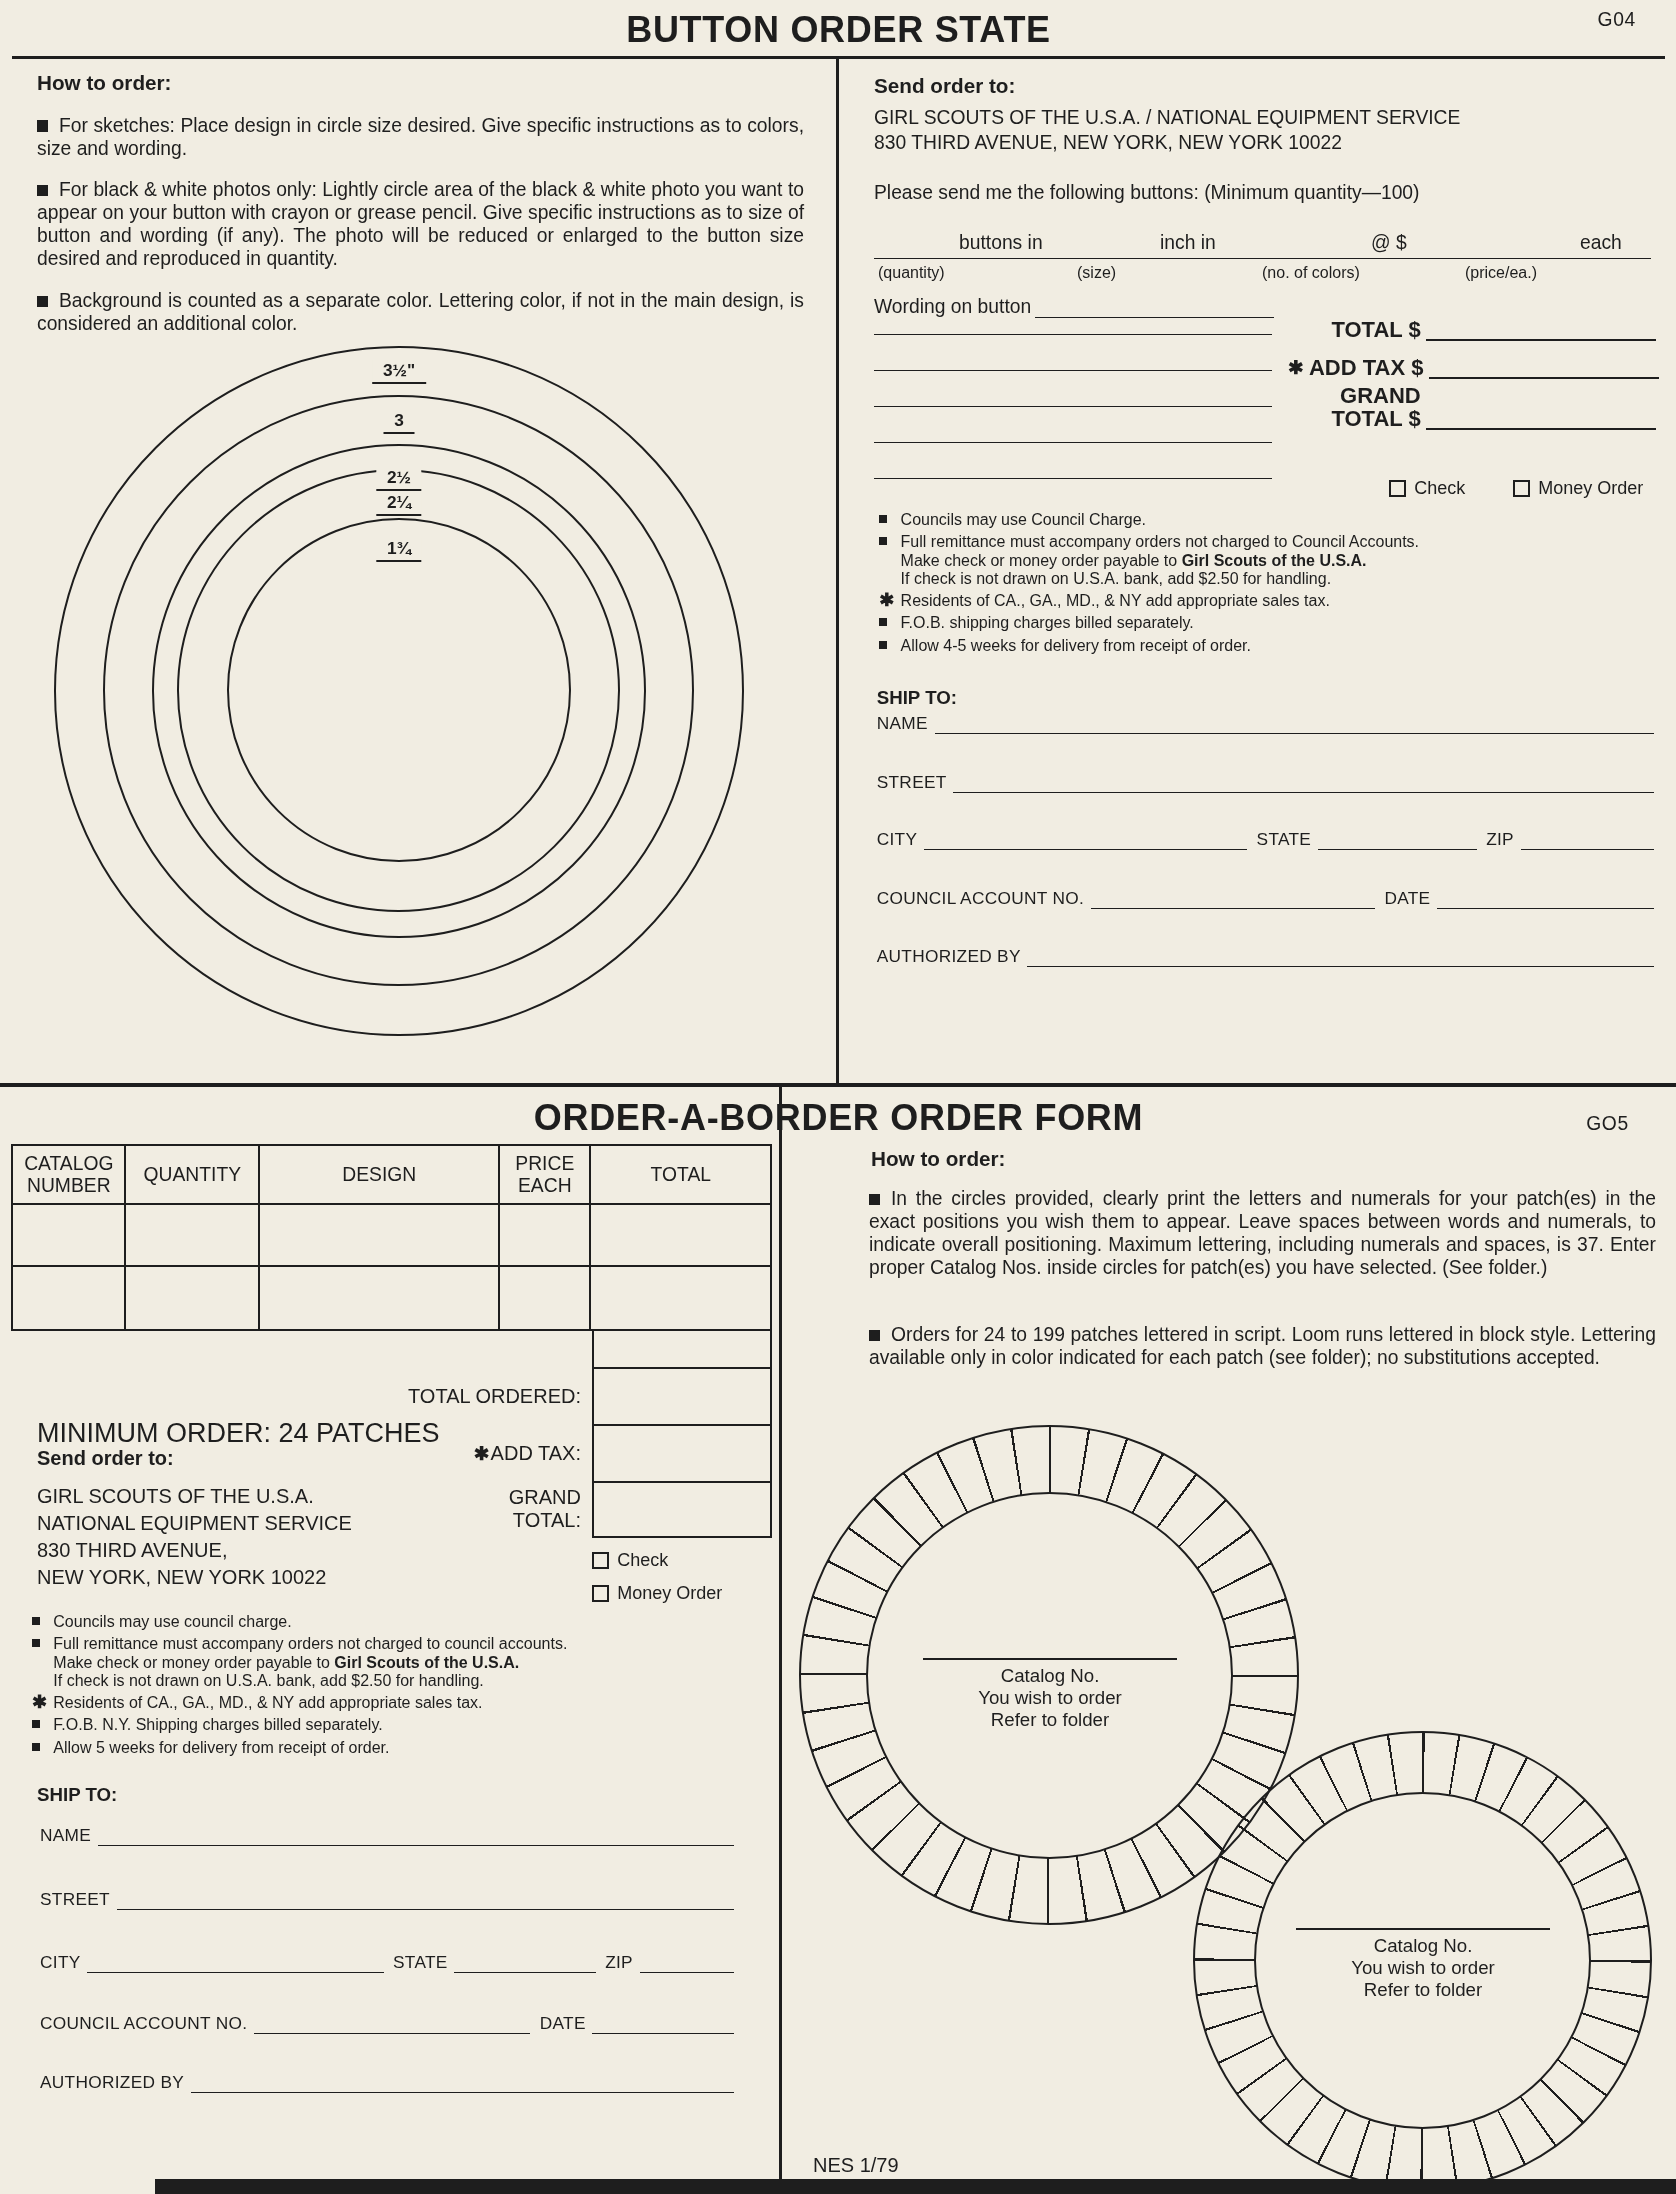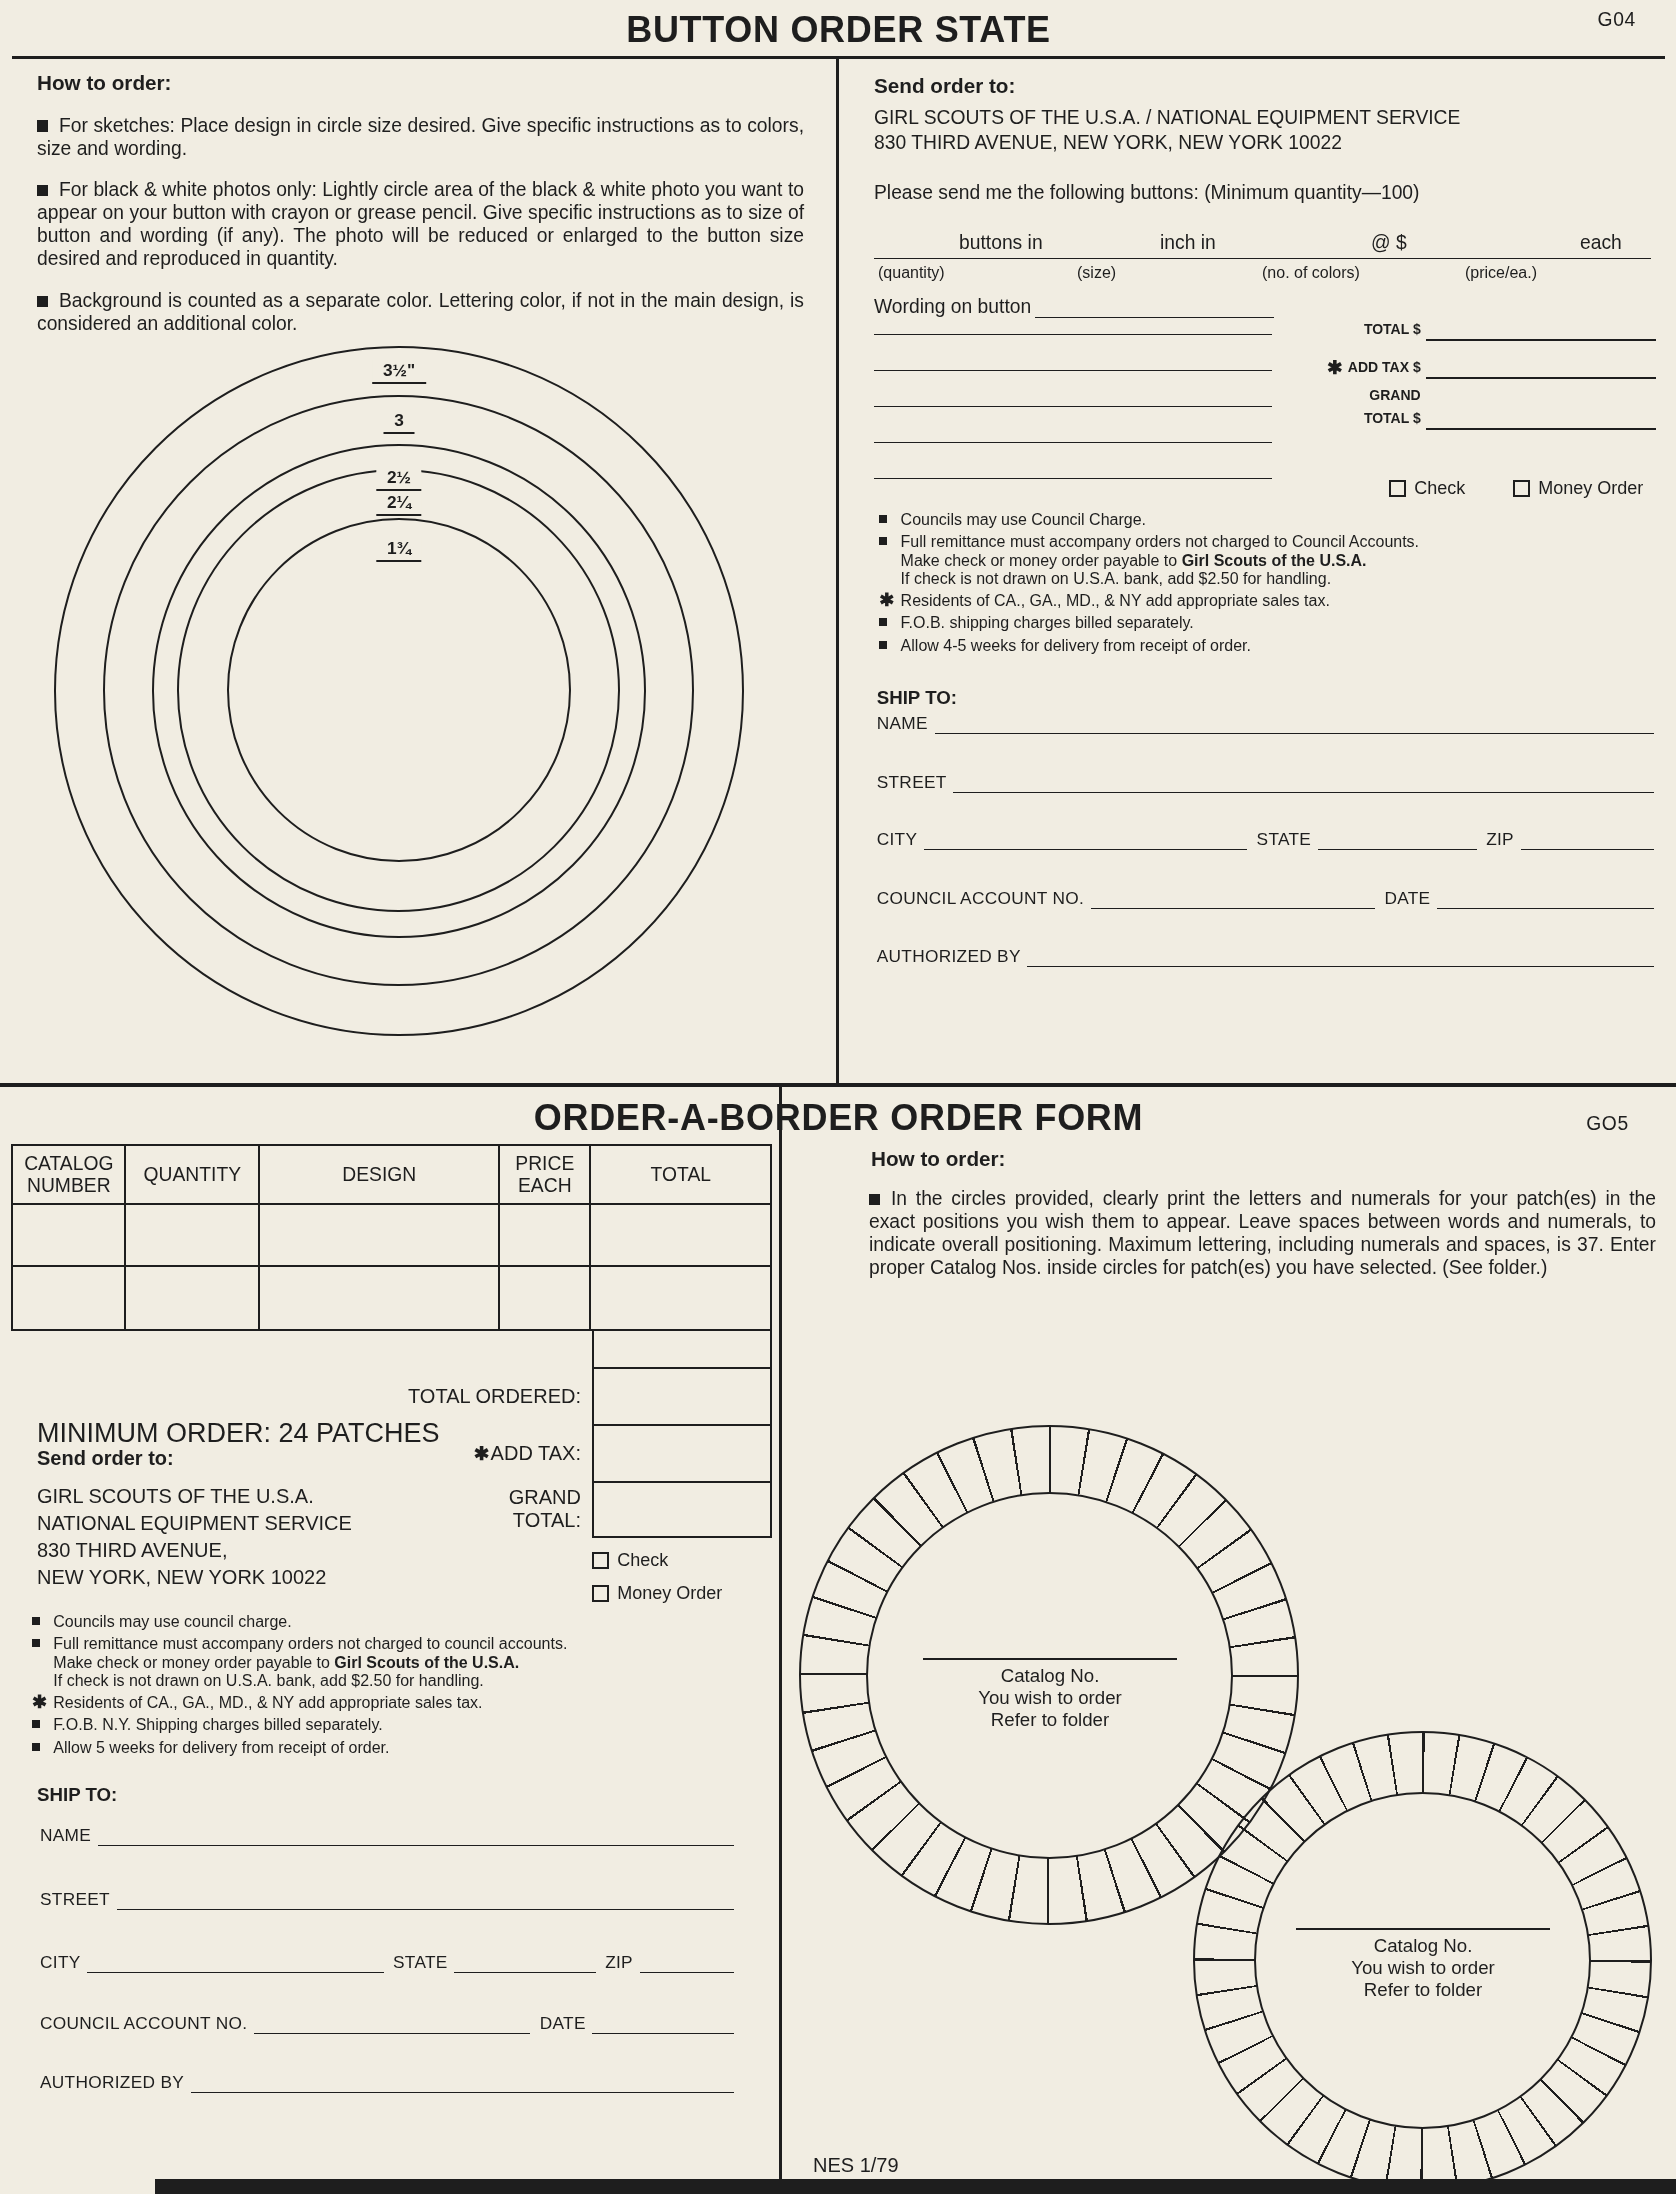--- a/index.html
+++ b/index.html
@@ -25,21 +25,21 @@
   .srow { position:absolute; display:flex; align-items:flex-end; }
   .srow .lbl { font-size:17.3px; white-space:nowrap; padding-right:6.7px; letter-spacing:0.3px; }
   .srow .lbl.mid { padding-left:9.3px; }
   .srow .ln { border-bottom:1.3px solid var(--ink); height:5.3px; }
   .bln { position:absolute; border-bottom:1.3px solid var(--ink); height:1.3px; }
   .cbrow { position:absolute; display:flex; align-items:center; }
   .cb { display:inline-block; width:17.3px; height:17.3px; border:2px solid var(--ink); margin-right:8px; }
   .cbl { font-size:18px; }
   .trow { display:flex; align-items:flex-end; }
   .trow .sp { flex:1; }
-  .trow .tlbl { font-weight:bold; font-size:14px; white-space:nowrap; text-align:right; line-height:23px; }
+  .trow .tlbl { font-weight:bold; font-size:22px; white-space:nowrap; text-align:right; line-height:23px; }
   .trow .tln { width:230px; flex:0 0 230px; border-bottom:2px solid var(--ink); height:4px; margin-left:5.3px; }
   .star { font-weight:bold; font-size:18.7px; padding-right:5.3px; }
   .circle { position:absolute; border:2px solid var(--ink); border-radius:50%; }
   .clabel { position:absolute; transform:translateX(-50%); font-weight:bold; font-size:17.3px;
             background:var(--paper); padding:0 10.7px 1.3px; border-bottom:2px solid var(--ink); white-space:nowrap; }
   .ring { position:absolute; border:2px solid var(--ink); border-radius:50%;
           background:repeating-conic-gradient(var(--ink) 0deg 0.55deg, transparent 0.55deg 9deg); }
   .ring .hole { position:absolute; background:var(--paper); border:2px solid var(--ink); border-radius:50%; }
   .ptext { position:absolute; border-top:2px solid var(--ink); text-align:center;
            font-size:18.7px; line-height:22px; padding-top:5.3px; }
@@ -317,20 +317,21 @@
       <span class="lbl">AUTHORIZED BY</span>
       <span class="ln" style="flex:1;"></span>
     </div>
   </div>
 
   <div class="rule" style="left:779px; top:1087px; width:2.7px; height:1107px;"></div>
 
   <div class="abs" style="left:782px; top:1083px; width:895px; height:1111px;">
     <div class="h2 abs" style="left:89px; top:64px;">How to order:</div>
     <p class="body abs" style="left:87px; top:104px; width:787px;"><span class="sq"></span><span>In the circles provided, clearly print the letters and numerals for your patch(es) in the exact positions you wish them to appear. Leave spaces between words and numerals, to indicate overall positioning. Maximum lettering, including numerals and spaces, is 37. Enter proper Catalog Nos. inside circles for patch(es) you have selected. (See folder.)</span></p>
+    <p class="body abs" style="left:87px; top:240px; width:787px;"><span class="sq"></span><span>Orders for 24 to 199 patches lettered in script. Loom runs lettered in block style. Lettering available only in color indicated for each patch (see folder); no substitutions accepted.</span></p>
 
     <div class="ring" style="left:17.3px; top:342px; width:500px; height:500px;">
       <div class="hole" style="left:65px; top:65px; width:367px; height:367px;"></div>
     </div>
     <div class="ptext" style="left:141px; top:575px; width:254px;">
       <div>Catalog No.</div>
       <div>You wish to order</div>
       <div>Refer to folder</div>
     </div>
 

